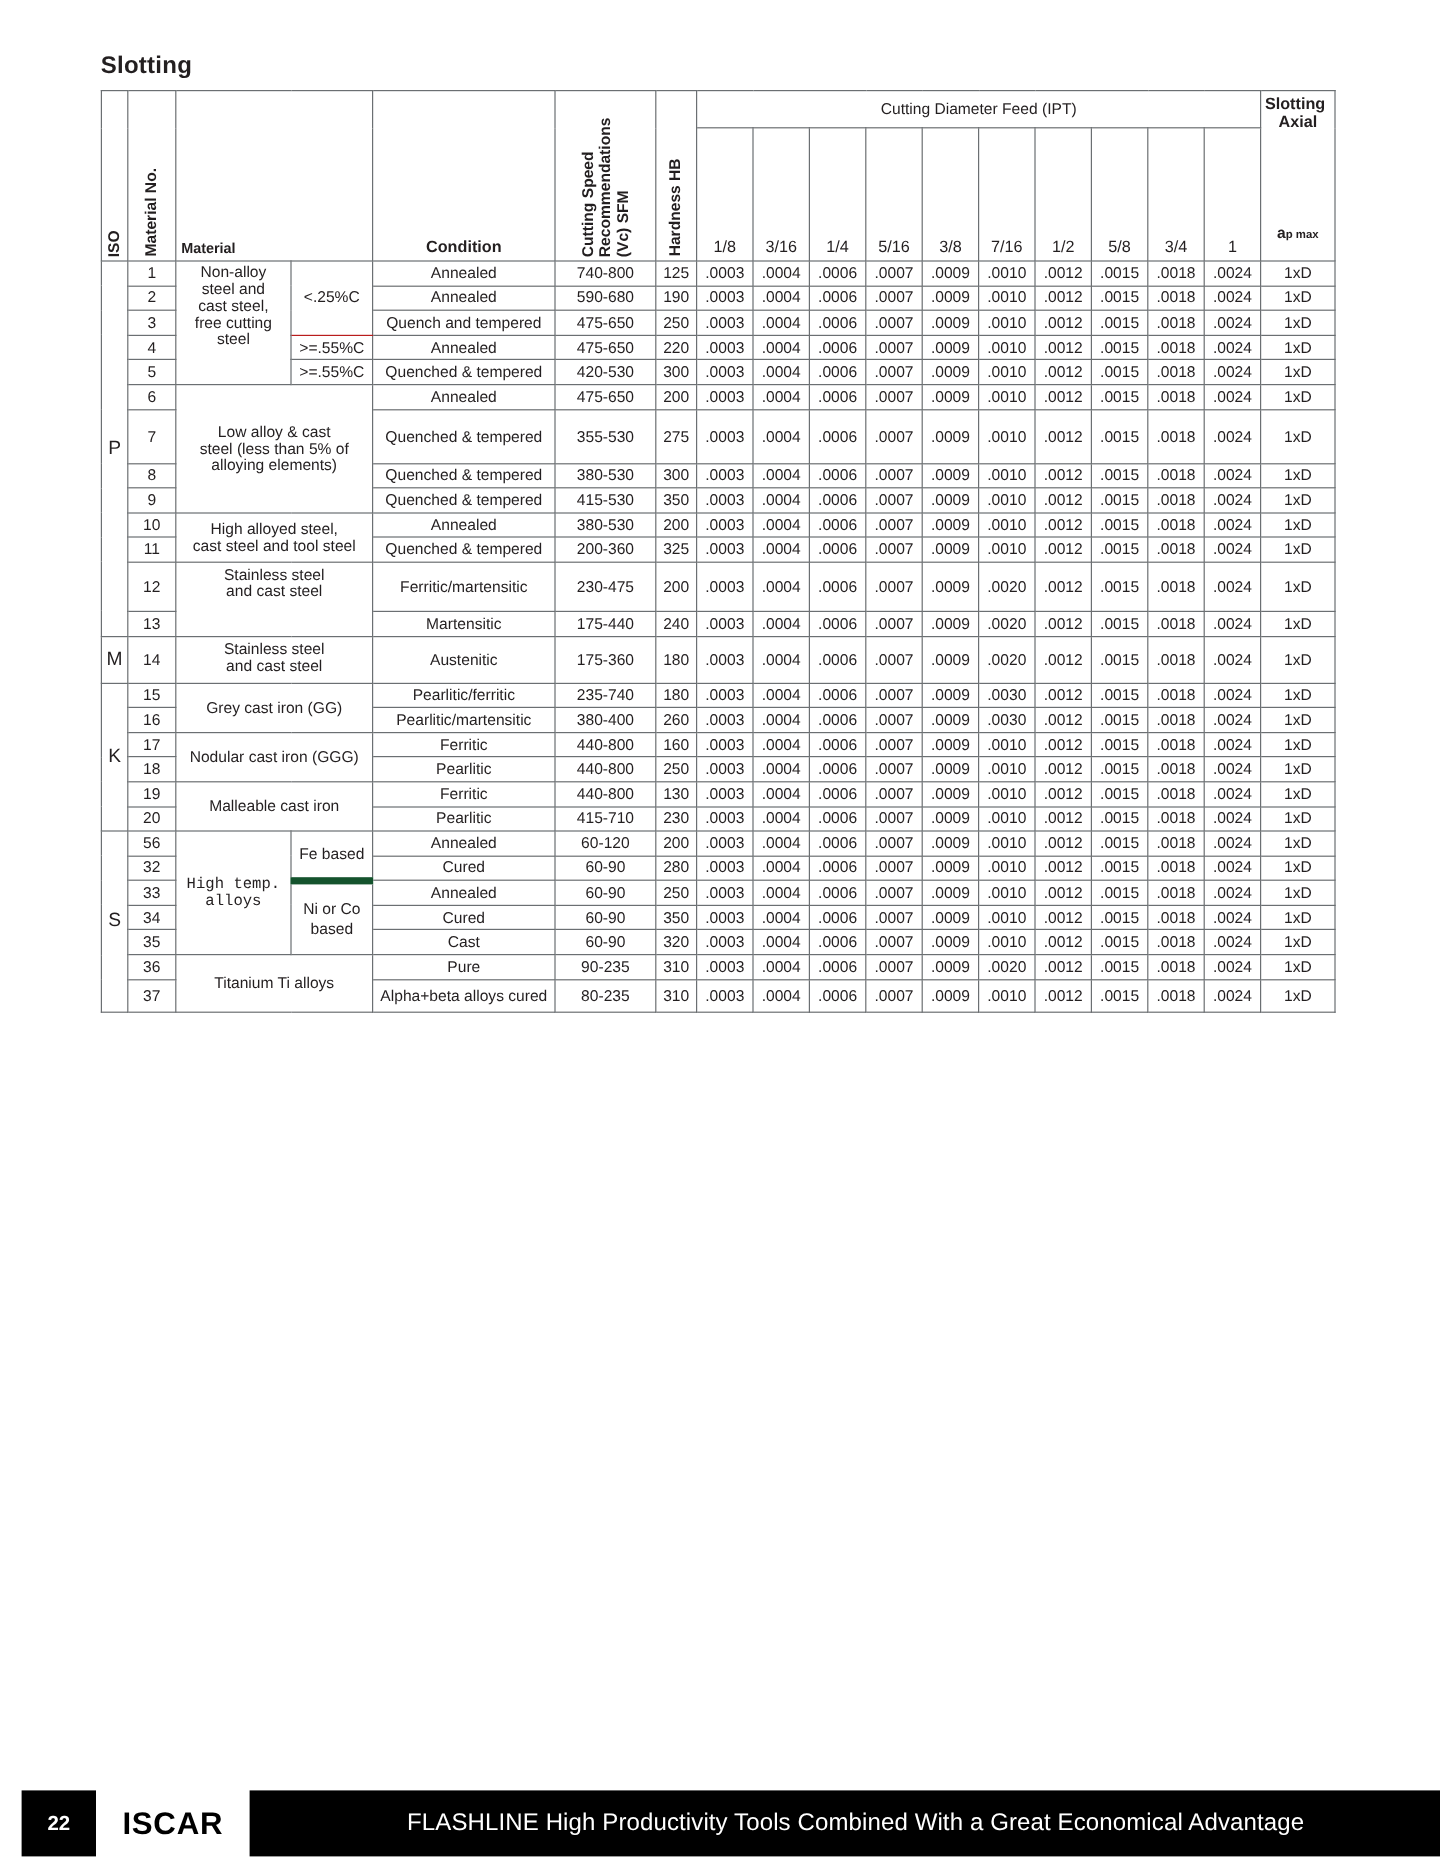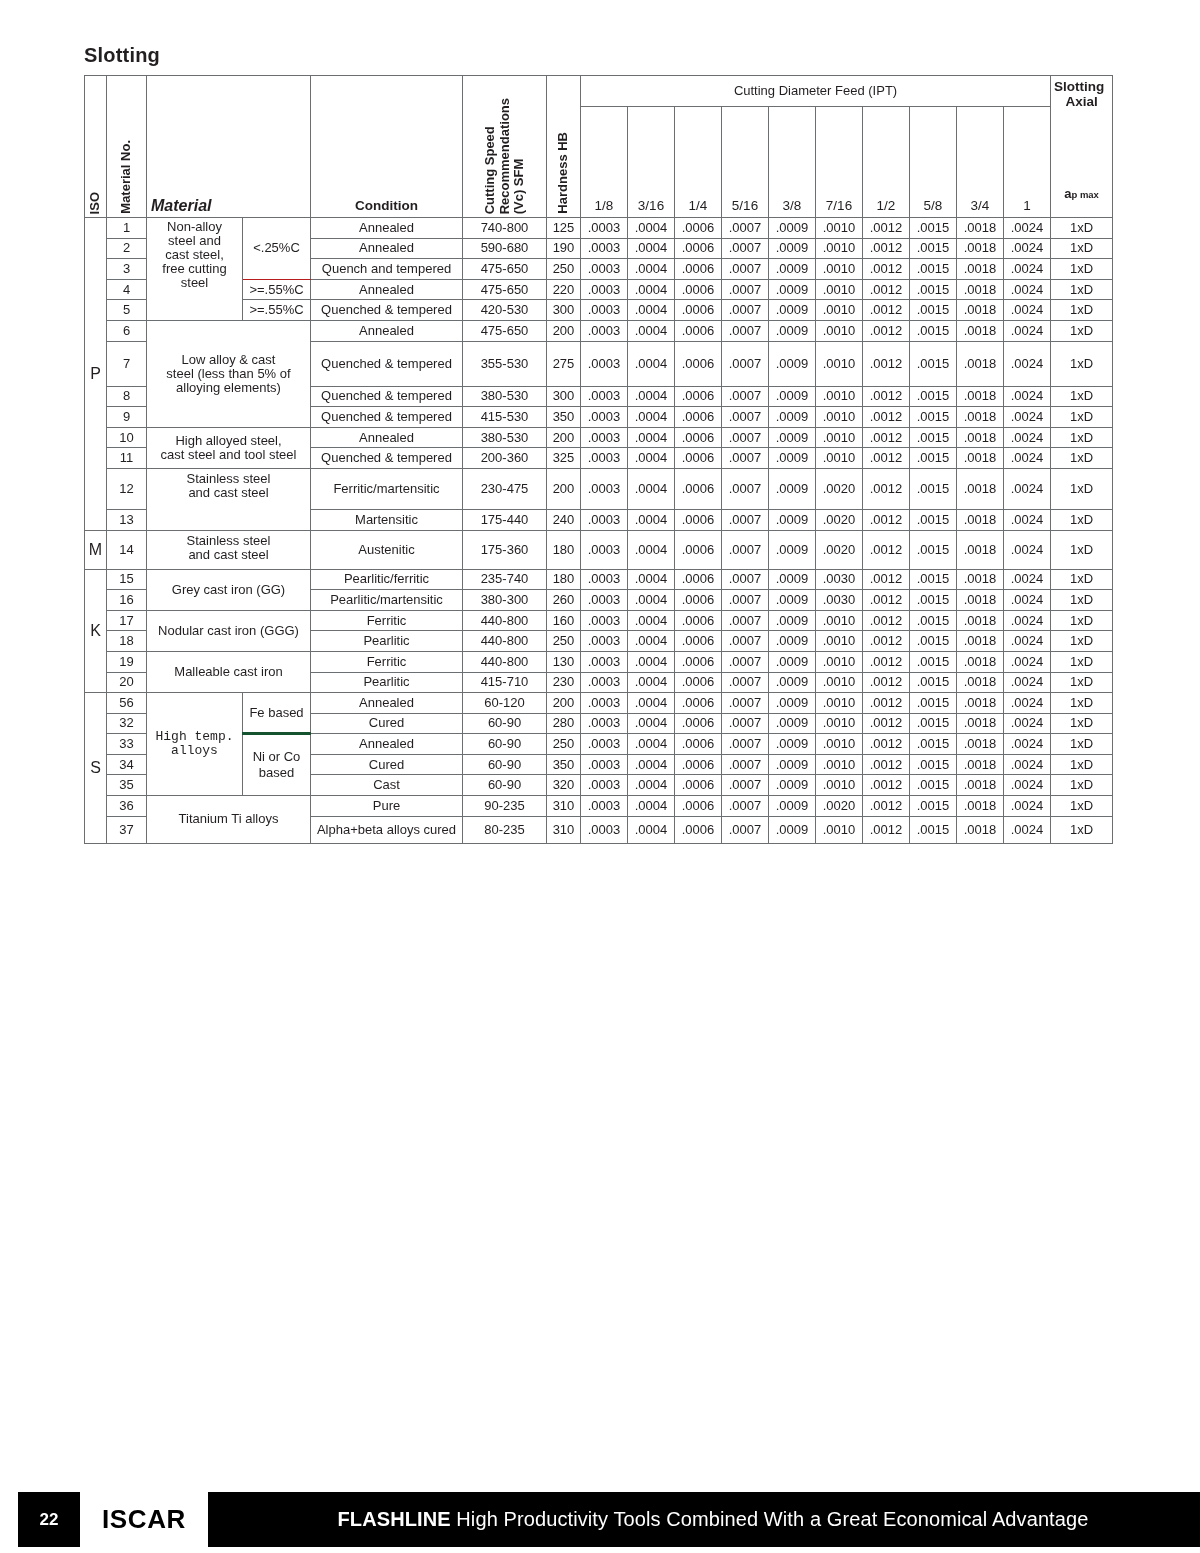--- a/index.html
+++ b/index.html
@@ -50,21 +50,21 @@
     transform:rotate(180deg);
     white-space:nowrap;
     font-weight:bold;
     font-size:13px;
     margin:0 auto;
     line-height:1.12;
     display:inline-block;
     text-align:left;
   }
   .vert-box{height:137px;display:flex;align-items:flex-end;justify-content:center;padding-bottom:2px;}
-  .hdr-left-label{font-weight:bold;font-size:16px;text-align:right;padding-left:4px;font-style:italic;}
+  .hdr-left-label{font-weight:bold;font-size:12px;text-align:right;padding-left:4px;}
   .hdr-ctr-label{font-weight:bold;font-size:13.5px;}
 
   .apmax{font-weight:bold;font-size:13px;}
   .apmax .mx{font-size:9.5px;font-weight:bold;}
 
   .slotax{font-weight:bold;font-size:13.5px;line-height:1.12;}
   .slotax .l1{display:block;text-align:left;padding-left:3px;}
   .slotax .l2{display:block;text-align:center;}
 
   
@@ -107,21 +107,21 @@
     display:flex;align-items:center;justify-content:center;
     background:#ffffff;color:#000000;font-size:26px;font-weight:bold;letter-spacing:.6px;
   }
   #tagline-bar{
     position:absolute;left:190px;top:0;width:1010px;height:55px;background:#000000;
     display:flex;align-items:center;justify-content:center;
   }
   #tagline{
     color:#ffffff;font-size:20px;letter-spacing:.1px;white-space:nowrap;
   }
-  #tagline b{font-weight:bold;}
+  #tagline b{font-weight:normal;}
 </style>
 </head>
 <body>
 
 <div id="page-title">Slotting</div>
 
 <div id="table-wrap">
   <table class="grid">
     <colgroup>
       <col style="width:22px">
@@ -499,21 +499,21 @@
         <td class="num">.0012</td>
         <td class="num">.0015</td>
         <td class="num">.0018</td>
         <td class="num">.0024</td>
         <td class="num">1xD</td>
       </tr>
 
       <tr class="rK">
         <td class="h num">16</td>
         <td class="h num">Pearlitic/martensitic</td>
-        <td class="h num">380-300</td>
+        <td class="h num">380-400</td>
         <td class="h num">260</td>
         <td class="num">.0003</td>
         <td class="num">.0004</td>
         <td class="num">.0006</td>
         <td class="num">.0007</td>
         <td class="num">.0009</td>
         <td class="num">.0030</td>
         <td class="num">.0012</td>
         <td class="num">.0015</td>
         <td class="num">.0018</td>
@@ -595,21 +595,21 @@
         <td class="num">1xD</td>
       </tr>
 
       <tr class="rS">
         <td class="iso iso-S" rowspan="7">S</td>
         <td class="h num">56</td>
         <td class="matcell" rowspan="5" style="vertical-align:middle;font-family:Liberation Mono, monospace;">
           <div>High temp.</div>
           <div>alloys</div>
         </td>
-        <td class="subcell" rowspan="2" style="border-bottom:3px solid #14532d;">Fe based</td>
+        <td class="subcell" rowspan="2" style="border-bottom:6px solid #14532d;">Fe based</td>
         <td class="h num">Annealed</td>
         <td class="h num">60-120</td>
         <td class="h num">200</td>
         <td class="num">.0003</td>
         <td class="num">.0004</td>
         <td class="num">.0006</td>
         <td class="num">.0007</td>
         <td class="num">.0009</td>
         <td class="num">.0010</td>
         <td class="num">.0012</td>

